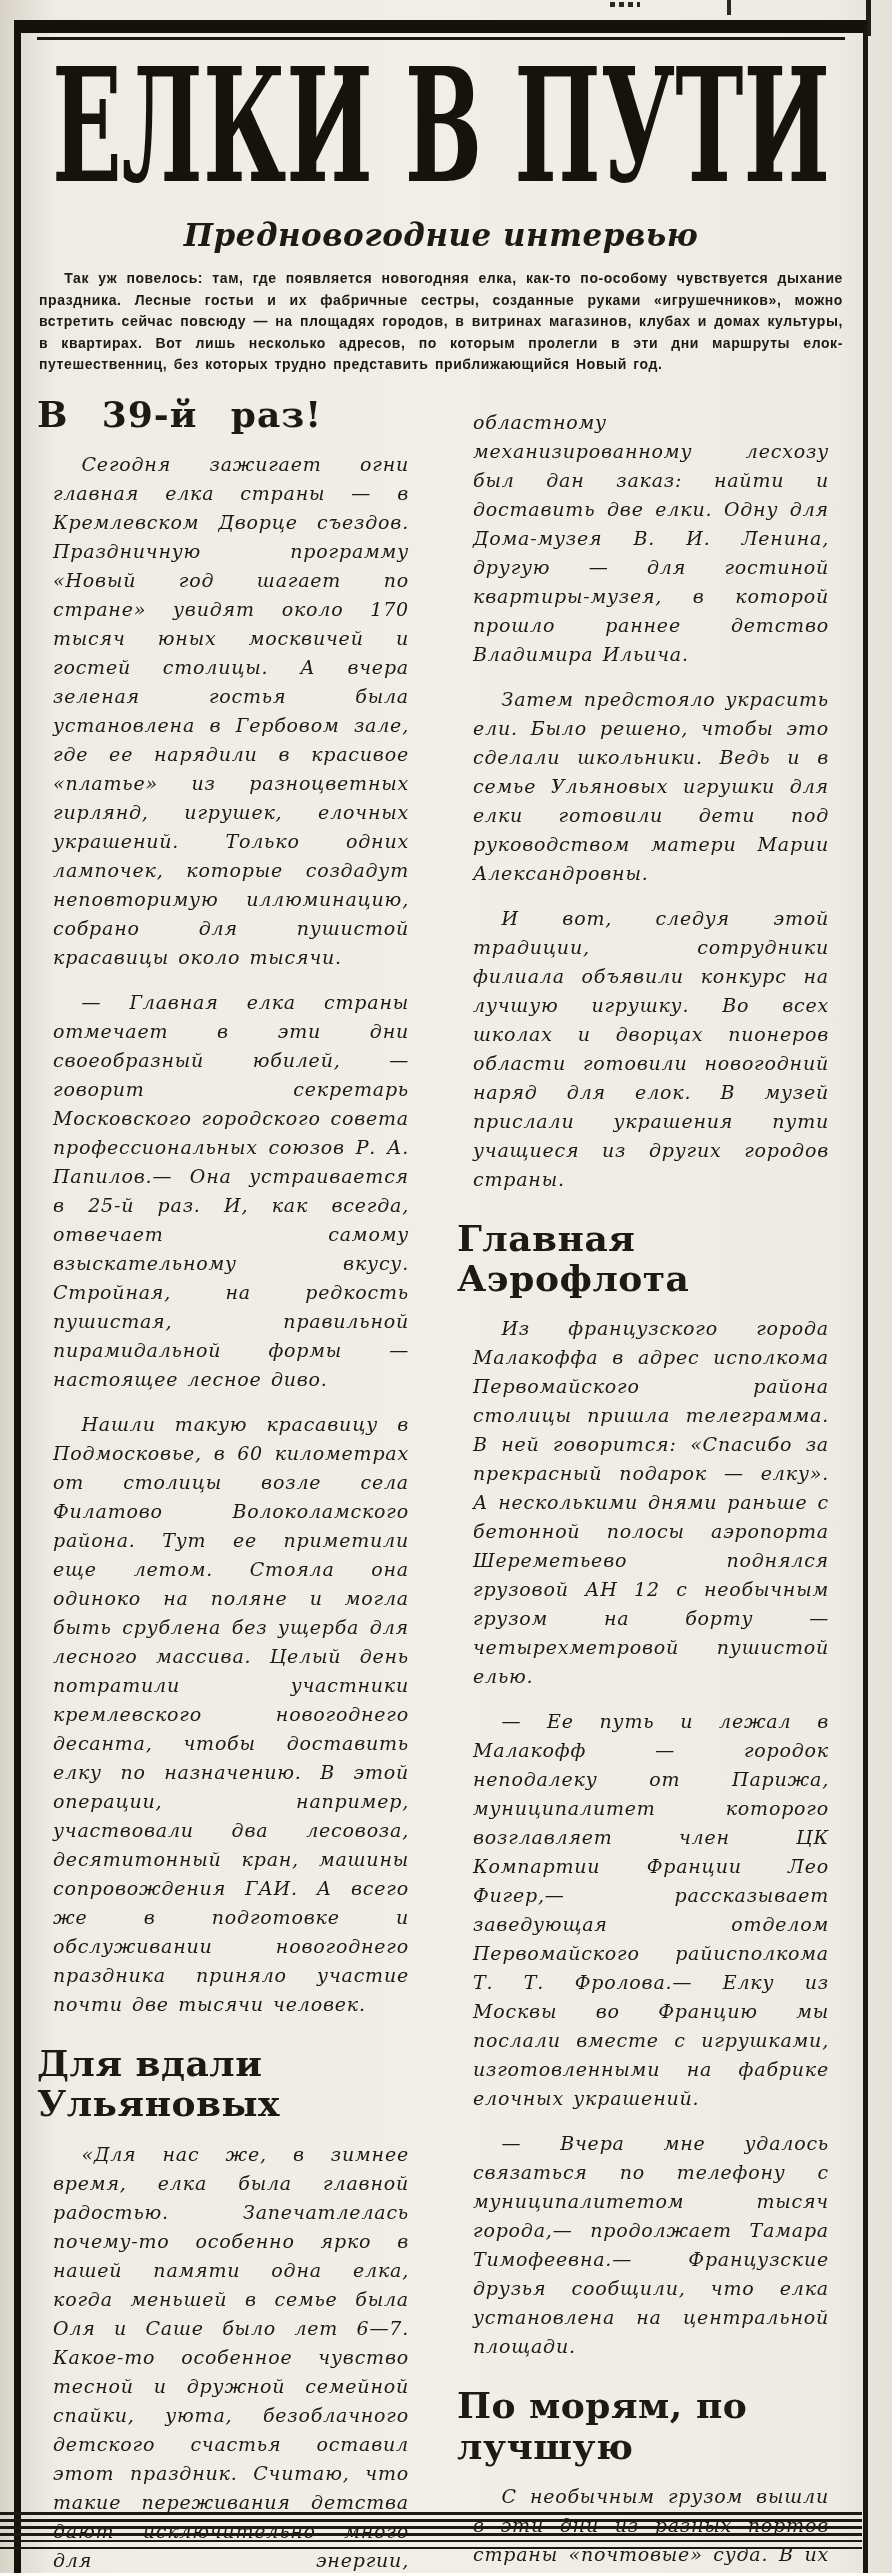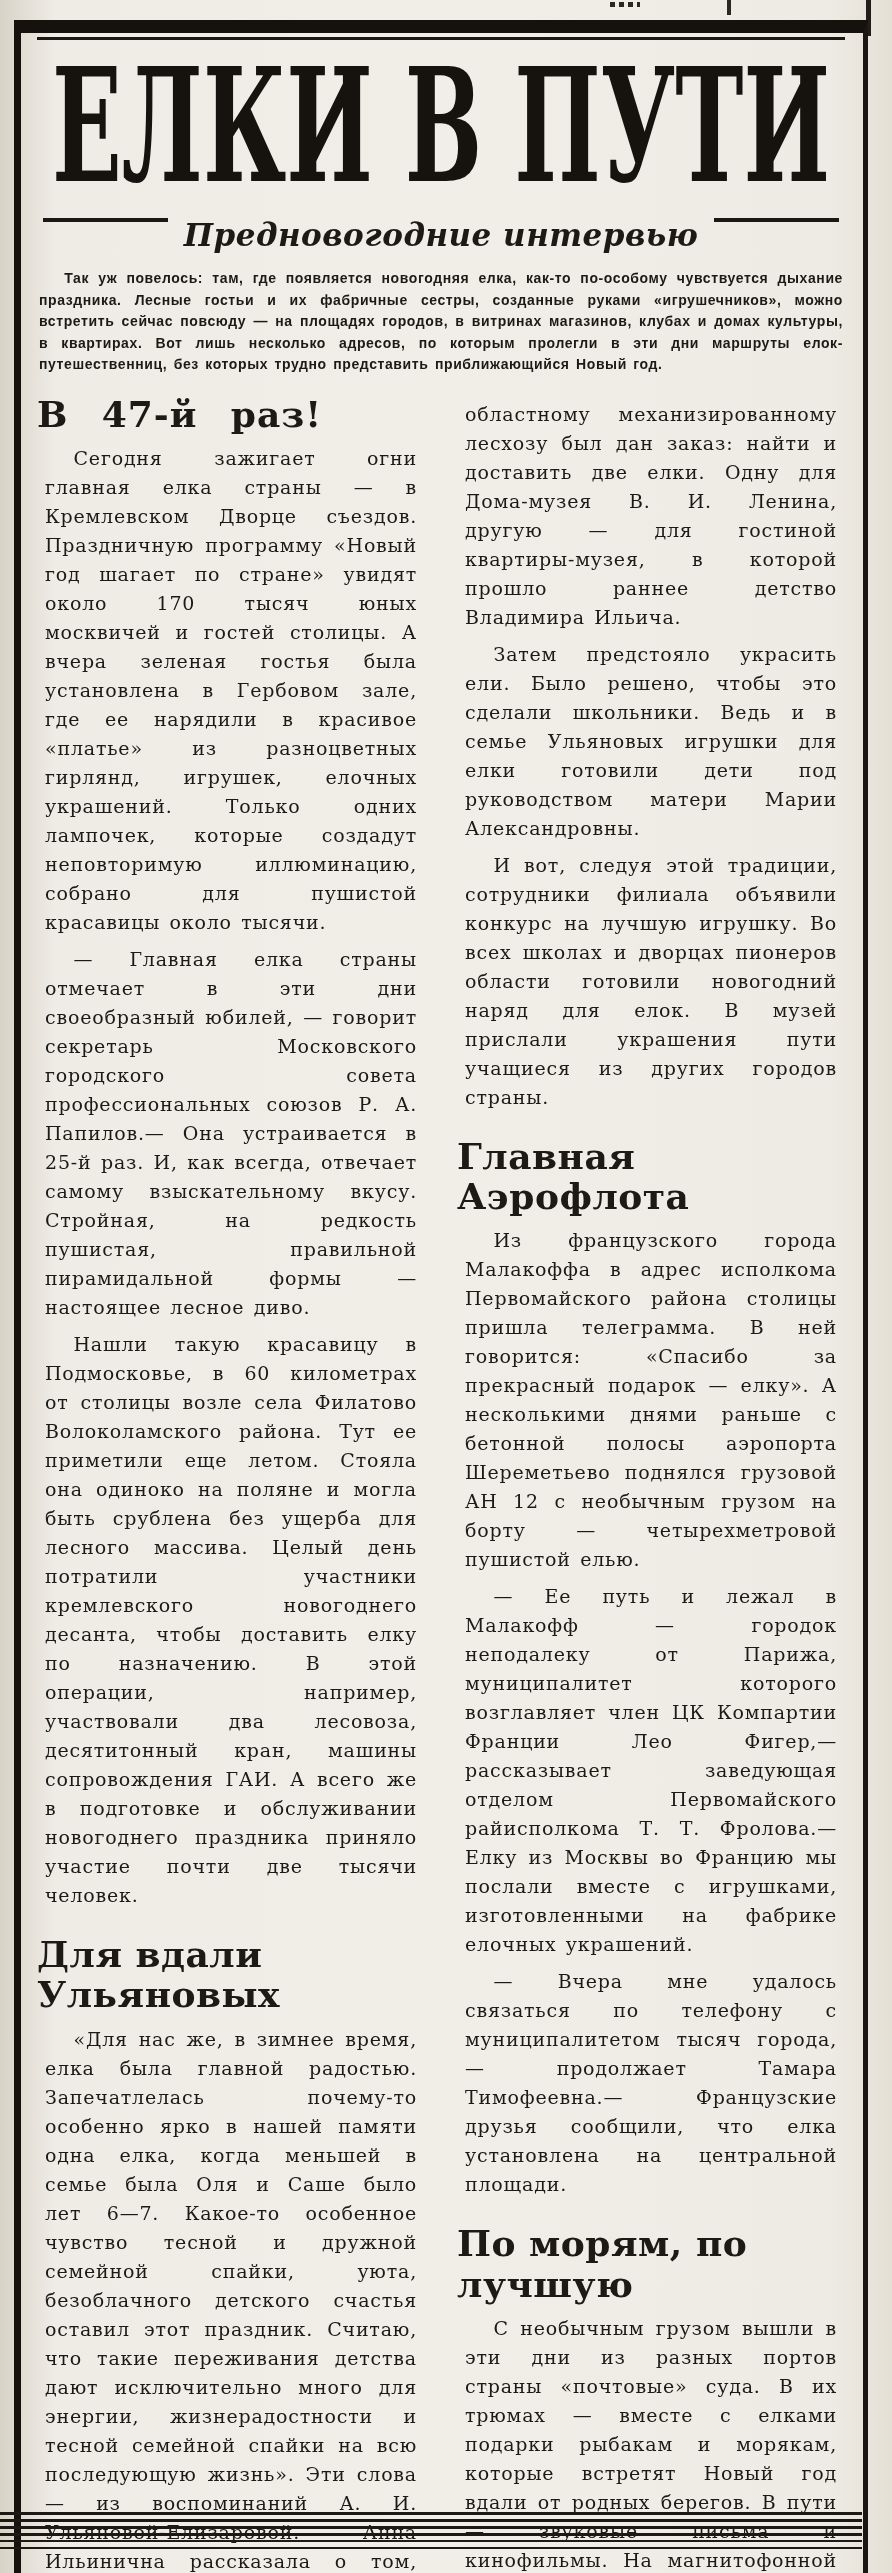--- a/index.html
+++ b/index.html
@@ -44,21 +44,21 @@
   .inner-top-rule{height:3px;background:#1b1813;margin:2px 0 0;}
   
   .title-wrap{margin:8px auto 0;}
   .title-svg{display:block;margin:0 auto;width:792px;height:162px;}
   .title-svg text{
     font-family:"DejaVu Serif", serif;
     font-weight:bold;
     fill:#16130e;
   }
   
-  .kicker-row{display:flex;margin:8px 6px 16px;}
+  .kicker-row{display:flex;align-items:center;margin:8px 6px 16px;flex-direction:column;}
   .kicker-rule{flex:1;height:4px;background:#1b1813;}
   .kicker-text{
     font-family:"DejaVu Serif", serif;
     font-weight:bold;font-style:italic;
     font-size:31px;line-height:1.1;
     padding:0 16px;white-space:nowrap;letter-spacing:0.5px;
   }
   
   .lead{
     font-family:Liberation Sans, sans-serif;
@@ -76,21 +76,22 @@
     font-weight:bold;
     font-size:36px;line-height:1.12;
     margin:24px 0 10px;letter-spacing:0.5px;
   }
   h2.first{margin-top:2px;}
   h2.spread{word-spacing:0.55em;letter-spacing:1px;}
   p.body{
     font-size:19px;line-height:29px;
     letter-spacing:0.8px;word-spacing:2.5px;
     text-align:justify;text-indent:1.5em;
-    margin:8px;
+    margin:16px;
+    font-style:italic;
   }
   p.body.no-indent{text-indent:0;}
   
   .bottom-rules{
     position:absolute;left:0;top:2512px;width:862px;height:40px;
     background:repeating-linear-gradient(to bottom,#1c1915 0 2.5px,transparent 2.5px 7px);
   }
   .right-edge-cont{
     position:absolute;right:24px;top:2494px;width:5px;height:79px;background:#1a1712;
   }
@@ -117,21 +118,21 @@
       <div class="kicker-rule"></div>
       <div class="kicker-text">Предновогодние интервью</div>
       <div class="kicker-rule"></div>
     </div>
 
     <p class="lead">Так уж повелось: там, где появляется новогодняя елка, как-то по-особому чувствуется дыхание праздника. Лесные гостьи и их фабричные сестры, созданные руками «игрушечников», можно встретить сейчас повсюду — на площадях городов, в витринах магазинов, клубах и домах культуры, в квартирах. Вот лишь несколько адресов, по которым пролегли в эти дни маршруты елок-путешественниц, без которых трудно представить приближающийся Новый год.</p>
 
     <div class="columns">
 
       <div class="col">
-        <h2 class="first spread">В 47-й раз!</h2>
+        <h2 class="first spread">В 39-й раз!</h2>
         <p class="body">Сегодня зажигает огни главная елка страны — в Кремлевском Дворце съездов. Праздничную программу «Новый год шагает по стране» увидят около 170 тысяч юных москвичей и гостей столицы. А вчера зеленая гостья была установлена в Гербовом зале, где ее нарядили в красивое «платье» из разноцветных гирлянд, игрушек, елочных украшений. Только одних лампочек, которые создадут неповторимую иллюминацию, собрано для пушистой красавицы около тысячи.</p>
         <p class="body">— Главная елка страны отмечает в эти дни своеобразный юбилей, — говорит секретарь Московского городского совета профессиональных союзов Р. А. Папилов.— Она устраивается в 25-й раз. И, как всегда, отвечает самому взыскательному вкусу. Стройная, на редкость пушистая, правильной пирамидальной формы — настоящее лесное диво.</p>
         <p class="body">Нашли такую красавицу в Подмосковье, в 60 километрах от столицы возле села Филатово Волоколамского района. Тут ее приметили еще летом. Стояла она одиноко на поляне и могла быть срублена без ущерба для лесного массива. Целый день потратили участники кремлевского новогоднего десанта, чтобы доставить елку по назначению. В этой операции, например, участвовали два лесовоза, десятитонный кран, машины сопровождения ГАИ. А всего же в подготовке и обслуживании новогоднего праздника приняло участие почти две тысячи человек.</p>
 
         <h2>Для вдали Ульяновых</h2>
         <p class="body">«Для нас же, в зимнее время, елка была главной радостью. Запечатлелась почему-то особенно ярко в нашей памяти одна елка, когда меньшей в семье была Оля и Саше было лет 6—7. Какое-то особенное чувство тесной и дружной семейной спайки, уюта, безоблачного детского счастья оставил этот праздник. Считаю, что такие переживания детства дают исключительно много для энергии, жизнерадостности и тесной семейной спайки на всю последующую жизнь». Эти слова — из воспоминаний А. И. Ульяновой-Елизаровой. Анна Ильинична рассказала о том, как встречала Новый год дружная семья, в которой она выросла.</p>
         <p class="body">Сотрудники Ульяновского филиала Центрального музея В. И. Ленина решили восстановить традицию — устраивать здесь новогодние праздники. И</p>
       </div>
 
       <div class="col">

